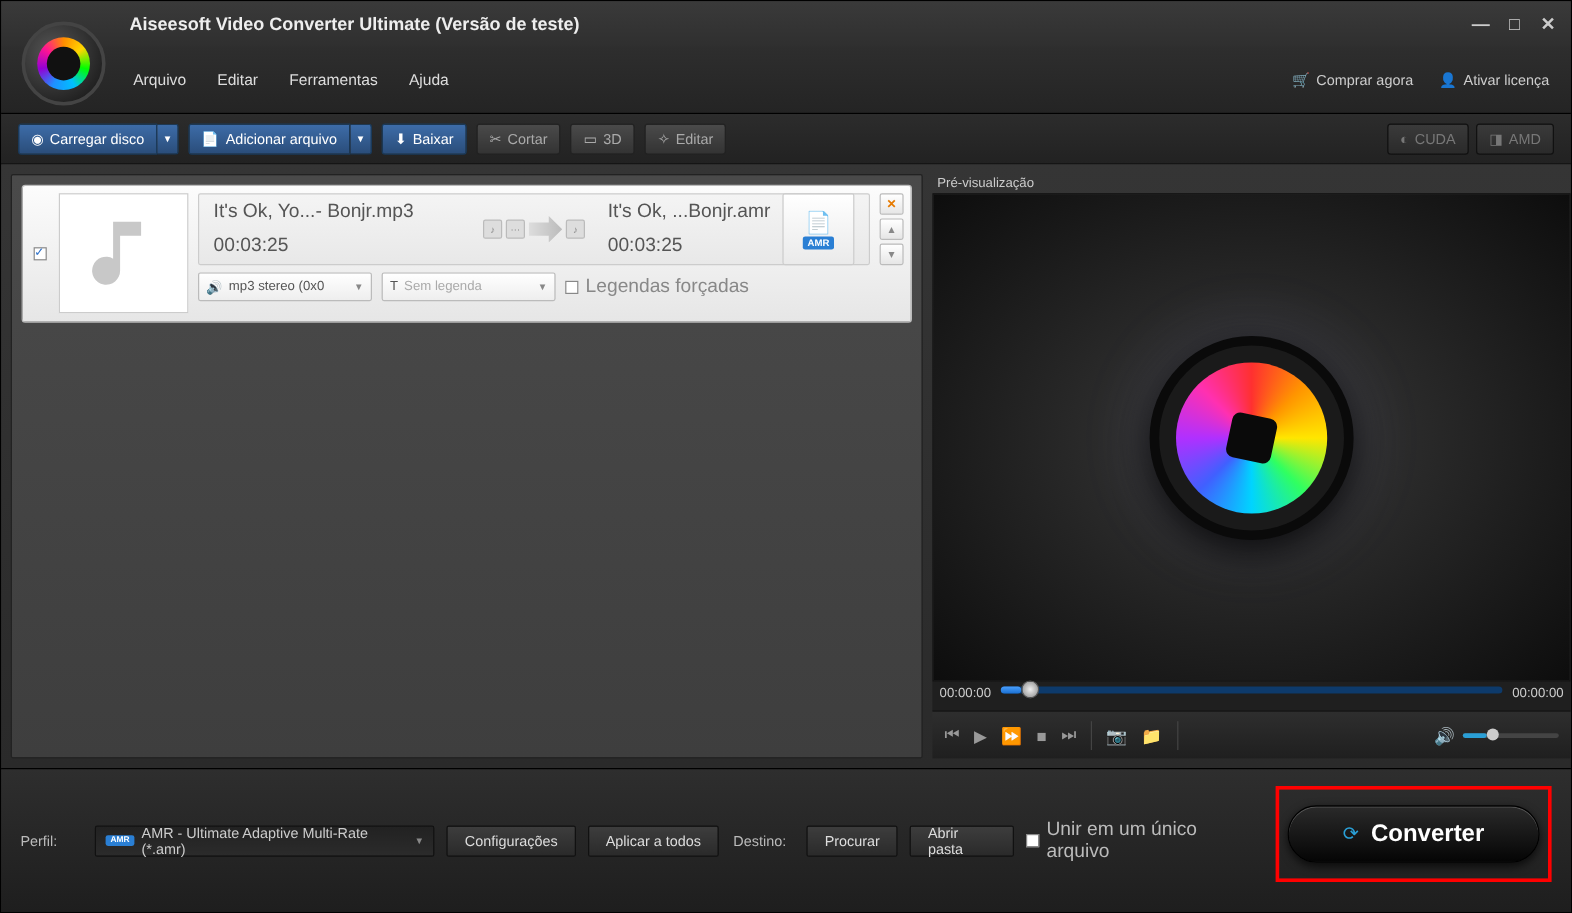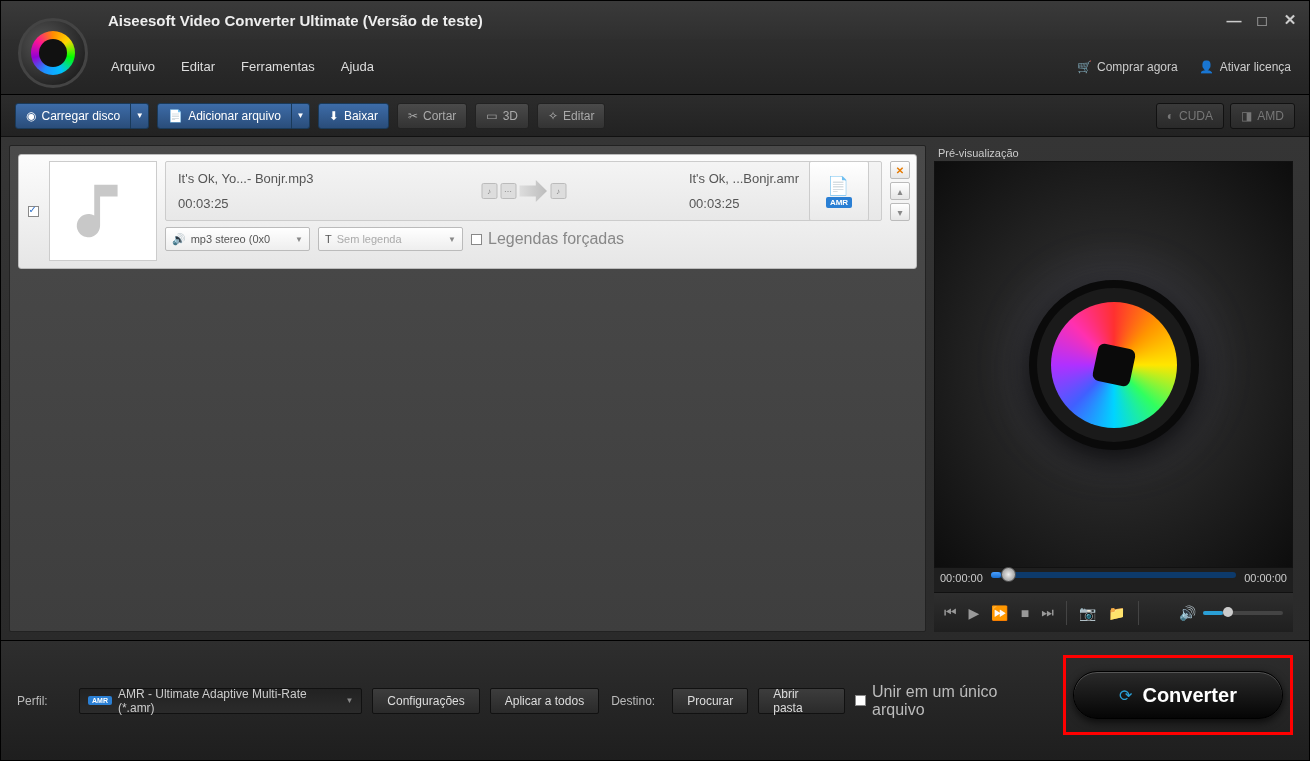--- a/index.html
+++ b/index.html
@@ -27,34 +27,34 @@
 .content { flex:1; display:flex; background:linear-gradient(#353535,#2a2a2a); overflow:hidden; }
 .file-panel { flex:1; margin:8px; background:linear-gradient(#4a4a4a,#3e3e3e); border:1px solid #222; border-radius:2px; position:relative; }
 .file-item { margin:8px; background:linear-gradient(#fcfcfc,#e6e6e6); border:1px solid #bbb; border-radius:3px; height:115px; display:flex; padding:6px; gap:8px; }
 .chk-col { width:16px; display:flex; align-items:center; justify-content:center; }
 .chk { width:11px; height:11px; border:1px solid #888; background:#fff; position:relative; }
 .chk.on::after { content:"✓"; position:absolute; color:#2a6fc9; font-size:10px; top:-3px; left:0; }
 .thumb { width:108px; height:100px; background:#fff; border:1px solid #ccc; display:flex; align-items:center; justify-content:center; }
 .thumb svg { width:70px; height:70px; fill:#c8c8c8; }
 .file-details { flex:1; display:flex; flex-direction:column; }
 .file-row1 { height:60px; background:linear-gradient(#f4f4f4,#e8e8e8); border:1px solid #ccc; border-radius:2px; display:flex; align-items:center; padding:8px 12px; position:relative; }
-.file-col { display:flex; flex-direction:column; gap:10px; color:#555; font-size:13px; }
+.file-col { display:flex; flex-direction:column; gap:10px; color:#555; font-size:16px; }
 .arrow-mid { position:absolute; left:50%; transform:translateX(-50%); display:flex; align-items:center; gap:3px; }
 .sm-ico { width:16px; height:16px; background:#ddd; border:1px solid #bbb; border-radius:2px; display:flex; align-items:center; justify-content:center; font-size:8px; color:#888; }
 .arrow-big { width:28px; height:22px; background:linear-gradient(90deg,#ddd,#bbb); clip-path:polygon(0 25%,60% 25%,60% 0,100% 50%,60% 100%,60% 75%,0 75%); }
 .out-col { margin-left:auto; }
 .fmt-icon { width:60px; height:60px; margin-left:10px; display:flex; flex-direction:column; align-items:center; justify-content:center; background:linear-gradient(#fff,#eaeaea); border:1px solid #ccc; border-radius:2px; }
 .amr-badge { background:#2a7fd4; color:#fff; font-size:8px; padding:1px 4px; border-radius:2px; font-weight:bold; }
 .file-row2 { margin-top:6px; display:flex; gap:8px; align-items:center; }
 .dd { height:24px; background:linear-gradient(#fff,#eee); border:1px solid #bbb; border-radius:2px; display:flex; align-items:center; padding:0 6px; gap:5px; color:#555; font-size:11px; cursor:pointer; }
 .dd .caret { margin-left:auto; font-size:8px; color:#888; }
 .side-ctrl { width:20px; display:flex; flex-direction:column; gap:3px; }
 .side-ctrl div { height:18px; background:linear-gradient(#fff,#e6e6e6); border:1px solid #bbb; border-radius:2px; display:flex; align-items:center; justify-content:center; cursor:pointer; font-size:10px; }
 .side-ctrl .close { color:#e67a00; font-weight:bold; }
-.preview { width:359px; margin:8px 16px 8px 0; display:flex; flex-direction:column; }
+.preview { width:532px; margin:8px 0 8px 0; display:flex; flex-direction:column; }
 .prev-title { font-size:11px; color:#ccc; padding:2px 4px; }
 .prev-screen { flex:1; background:radial-gradient(ellipse at center,#3a3a3a,#0d0d0d); border:1px solid #111; display:flex; align-items:center; justify-content:center; position:relative; }
 .aperture { width:170px; height:170px; border-radius:50%; background:#1a1a1a; border:8px solid #0a0a0a; position:relative; overflow:hidden; box-shadow:0 10px 30px rgba(0,0,0,.8),0 0 60px rgba(180,180,255,.15); }
 .aperture::before { content:""; position:absolute; inset:14px; border-radius:50%; background:conic-gradient(#ff3030,#ff9500,#ffe600,#30ff60,#00d4ff,#4060ff,#b030ff,#ff30b0,#ff3030); }
 .aperture::after { content:""; position:absolute; inset:58px; border-radius:18%; background:#0a0a0a; transform:rotate(12deg); }
 .timeline { height:24px; display:flex; align-items:flex-start; gap:8px; padding:4px 6px; color:#ccc; font-size:11px; background:#1f1f1f; }
 .track { flex:1; height:6px; background:#0d3a6b; border-radius:3px; position:relative; }
 .track-fill { position:absolute; left:0; width:4%; top:0; bottom:0; background:linear-gradient(#4aa0ff,#1a6fd0); border-radius:3px; }
 .playhead { position:absolute; left:4%; top:-5px; width:15px; height:15px; border-radius:50%; background:radial-gradient(#eee,#888); border:1px solid #555; }
 .pcontrols { height:40px; background:linear-gradient(#2e2e2e,#1f1f1f); display:flex; align-items:center; gap:12px; padding:0 10px; border-top:1px solid #111; }

